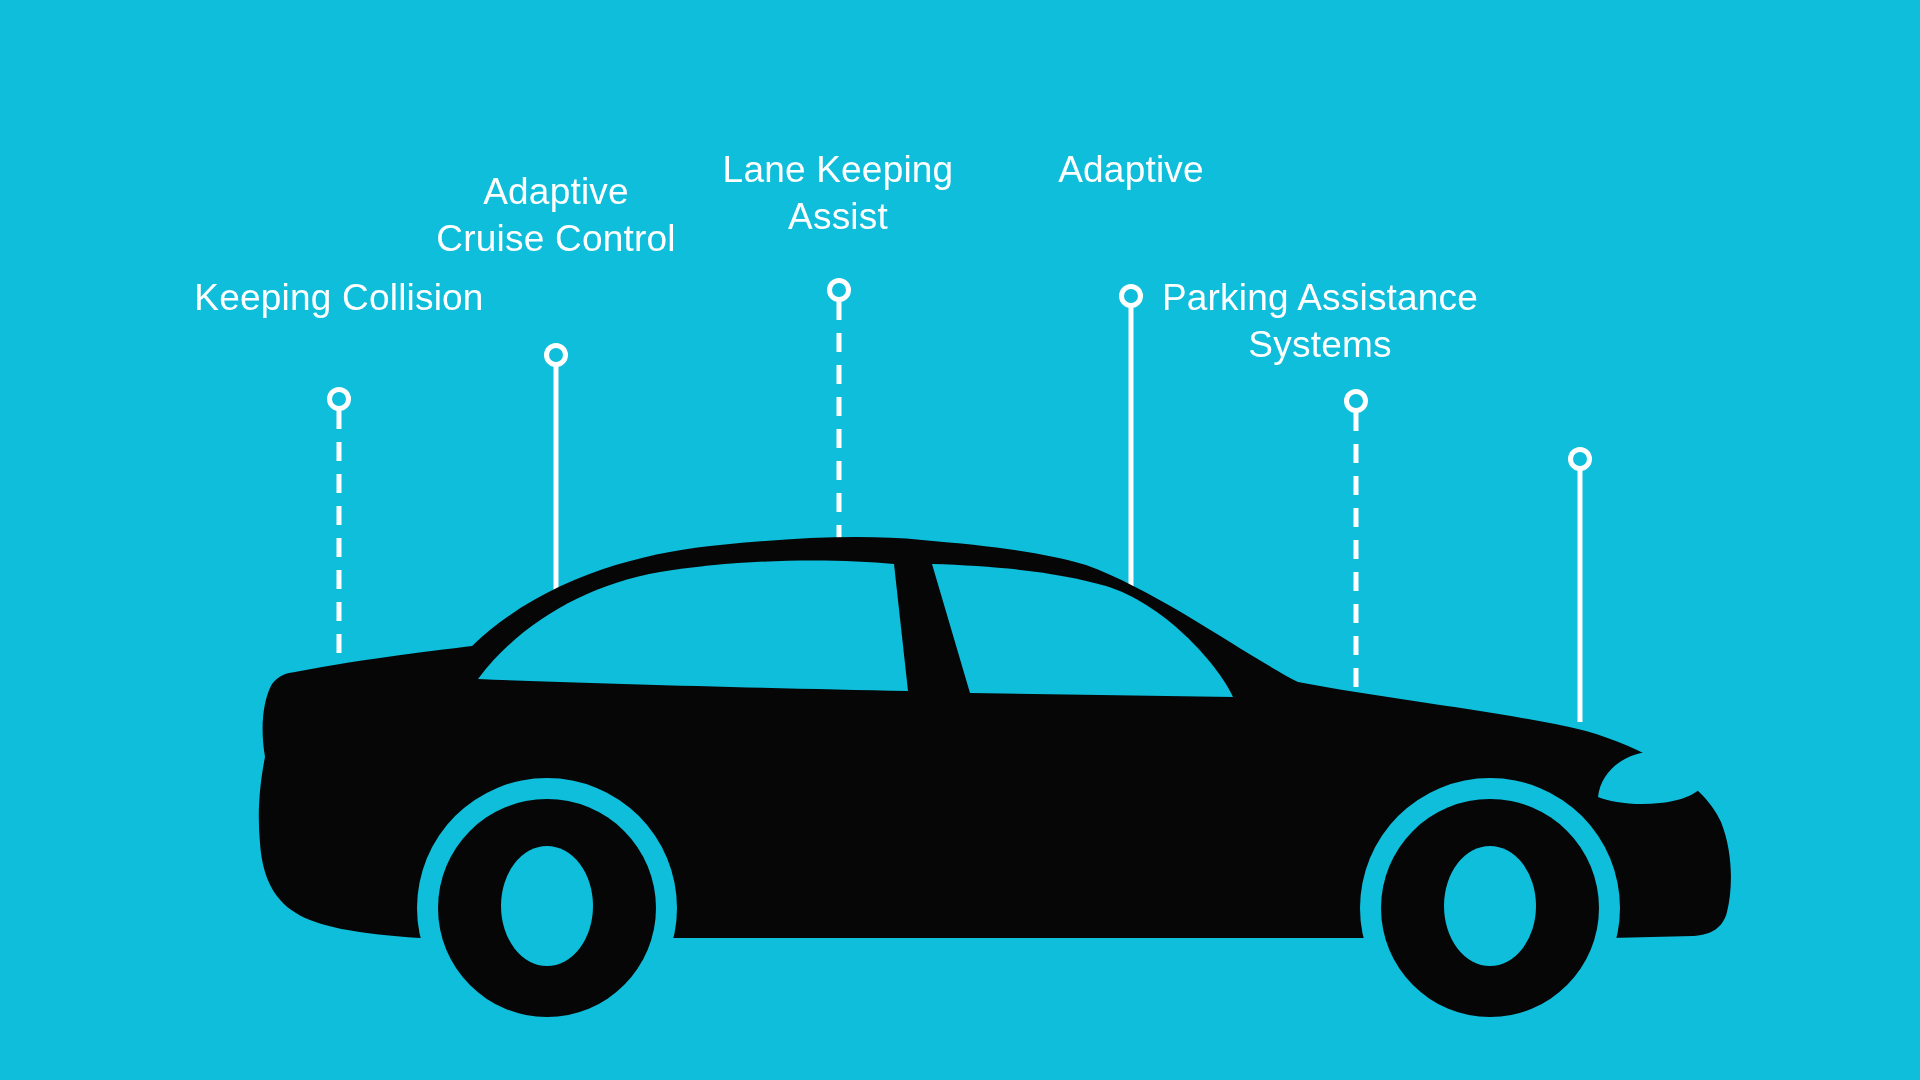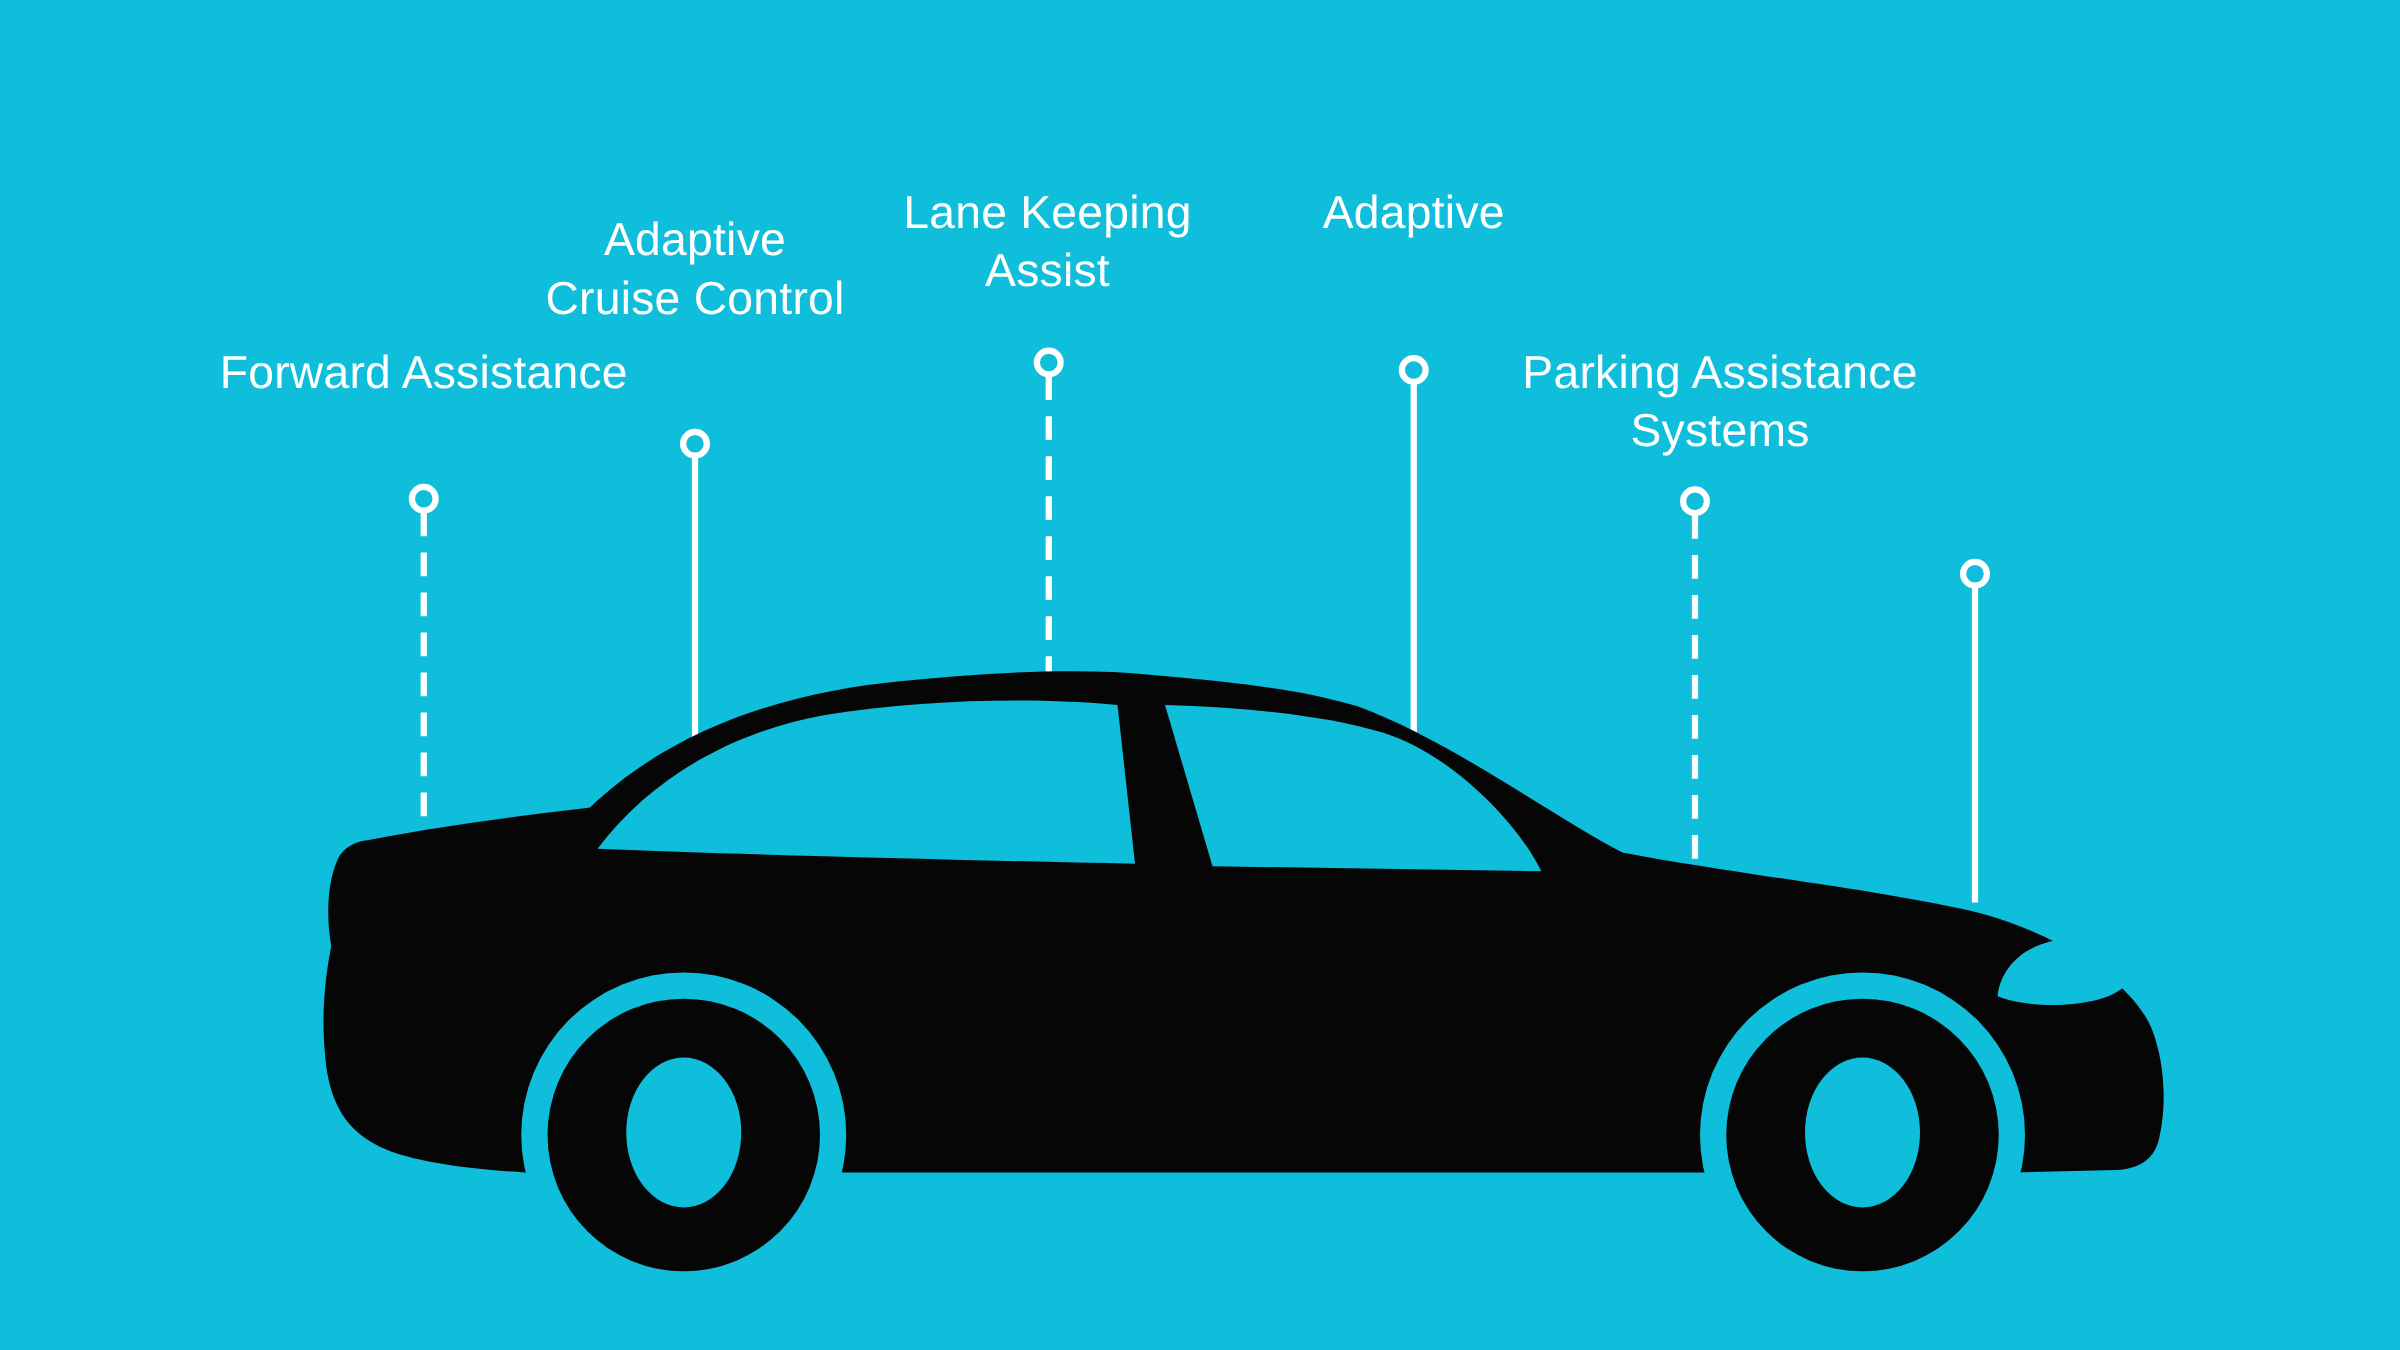--- a/index.html
+++ b/index.html
@@ -102,31 +102,31 @@
       <circle class="bg" cx="547" cy="908" r="130"></circle>
       <circle class="bg" cx="1490" cy="908" r="130"></circle>
       <circle class="car" cx="547" cy="908" r="109"></circle>
       <circle class="car" cx="1490" cy="908" r="109"></circle>
       <ellipse class="bg" cx="547" cy="906" rx="46" ry="60"></ellipse>
       <ellipse class="bg" cx="1490" cy="906" rx="46" ry="60"></ellipse>
     </g>
   </svg>
 
   <div class="label" style="left:339px;top:274px">
-    <span class="ln">Forward Assistance</span>
+    <span class="ln">Keeping Collision</span>
   </div>
   <div class="label" style="left:838px;top:146px">
     <span class="ln">Lane Keeping</span>
     <span class="ln">Assist</span>
   </div>
   <div class="label" style="left:556px;top:168px">
     <span class="ln">Adaptive</span>
     <span class="ln">Cruise Control</span>
   </div>
   <div class="label" style="left:1131px;top:146px">
     <span class="ln">Adaptive</span>
   </div>
-  <div class="label" style="left:1376px;top:274px">
+  <div class="label" style="left:1320px;top:274px">
     <span class="ln">Parking Assistance</span>
     <span class="ln">Systems</span>
   </div>
 
 </div>
 
 </body></html>

